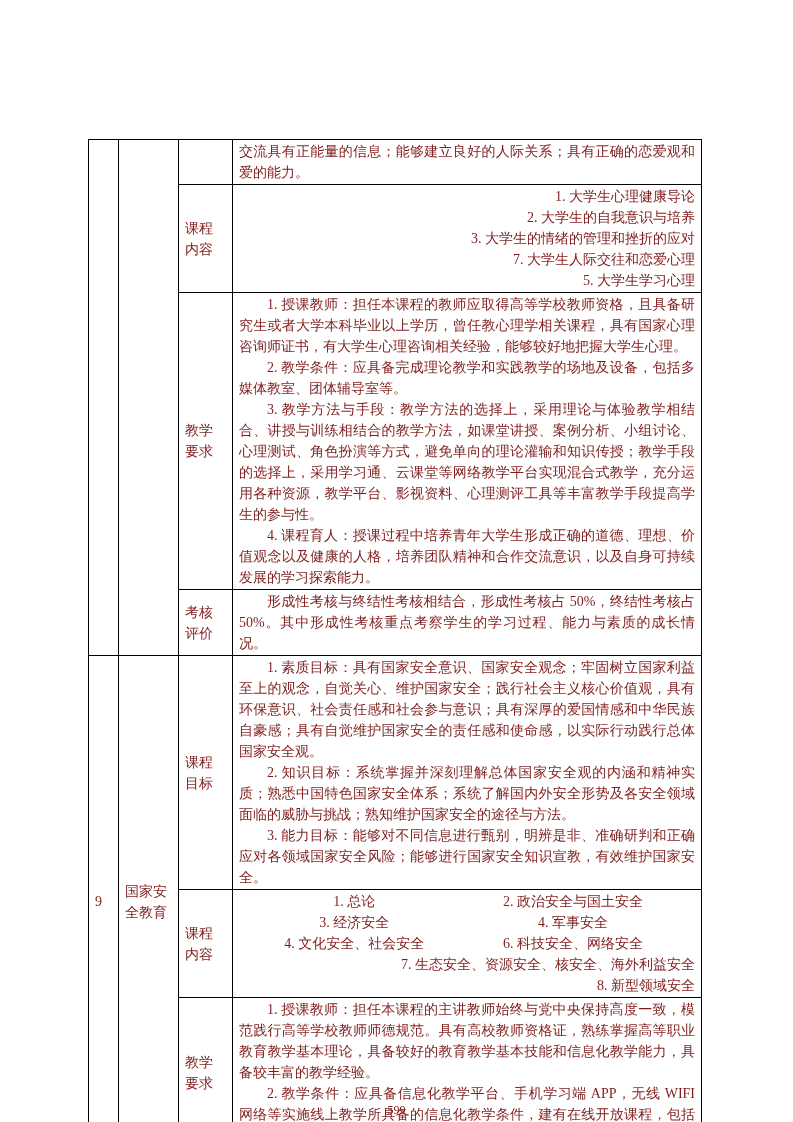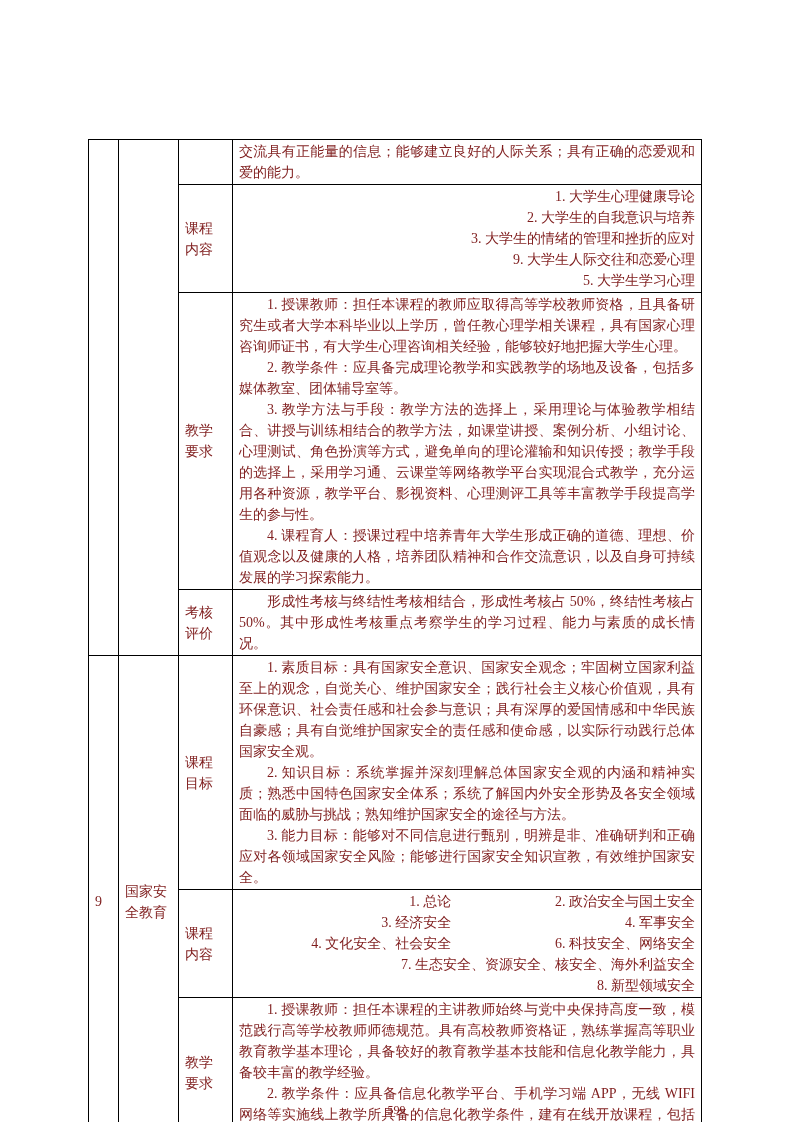--- a/index.html
+++ b/index.html
@@ -48,21 +48,21 @@
     text-indent: 0;
   }
   .list-item {
     padding-left: 1.3em;
     text-align: right;
   }
   .two-col {
     display: grid;
     grid-template-columns: 194px 1fr;
     padding-left: 1.3em;
-    text-align: right;
+    text-align: center;
   }
   .pad-bottom {
     padding-bottom: 28px;
   }
   .page-number {
     position: absolute;
     left: 0;
     right: 0;
     top: 1058px;
     text-align: center;
@@ -93,21 +93,21 @@
         </td>
       </tr>
 
       <tr>
         <td class="label-cell">课程
 内容</td>
         <td class="content-cell">
           <div class="list-item">1. 大学生心理健康导论</div>
           <div class="list-item">2. 大学生的自我意识与培养</div>
           <div class="list-item">3. 大学生的情绪的管理和挫折的应对</div>
-          <div class="list-item">9. 大学生人际交往和恋爱心理</div>
+          <div class="list-item">7. 大学生人际交往和恋爱心理</div>
           <div class="list-item">5. 大学生学习心理</div>
         </td>
       </tr>
 
       <tr>
         <td class="label-cell">教学
 要求</td>
         <td class="content-cell">
           <div class="para">1. 授课教师：担任本课程的教师应取得高等学校教师资格，且具备研究生或者大学本科毕业以上学历，曾任教心理学相关课程，具有国家心理咨询师证书，有大学生心理咨询相关经验，能够较好地把握大学生心理。</div>
           <div class="para">2. 教学条件：应具备完成理论教学和实践教学的场地及设备，包括多媒体教室、团体辅导室等。</div>

